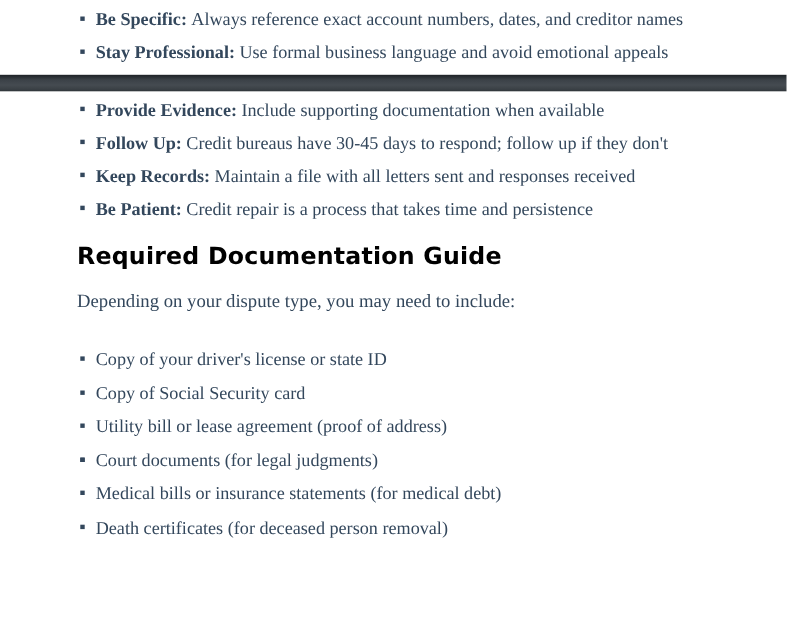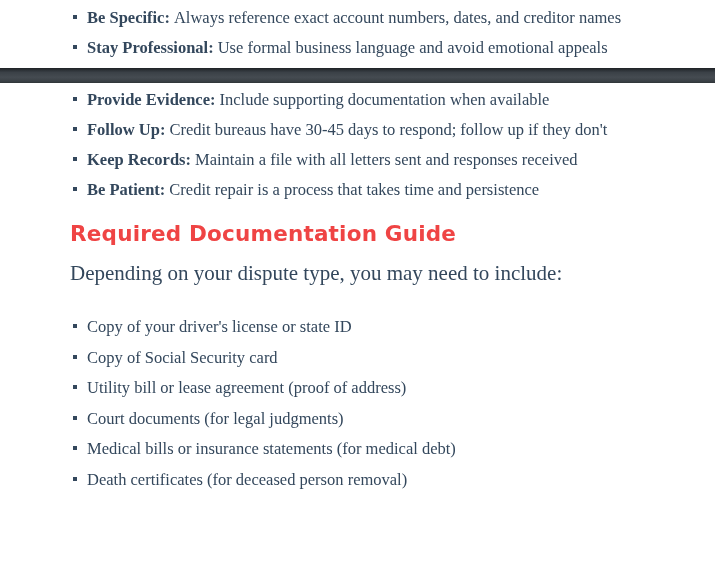--- a/index.html
+++ b/index.html
@@ -57,26 +57,26 @@
   }
   ul.tips-bottom {
     margin-top: 7px;
   }
   h2.section-heading {
     margin: 22px 0 0 0;
     font-family: "DejaVu Sans", "Liberation Sans", sans-serif;
     font-weight: bold;
     font-size: 21.5px;
     line-height: 25px;
-    color: #ef4444;
+    color: #000000;
     letter-spacing: 0.2px;
   }
   p.section-intro {
     margin: 18px 0 0 0;
-    font-size: 21px;
+    font-size: 17px;
     line-height: 19px;
   }
   ul.docs-list {
     margin-top: 34px;
   }
 </style>
 </head>
 <body>
 
 <div class="content">

